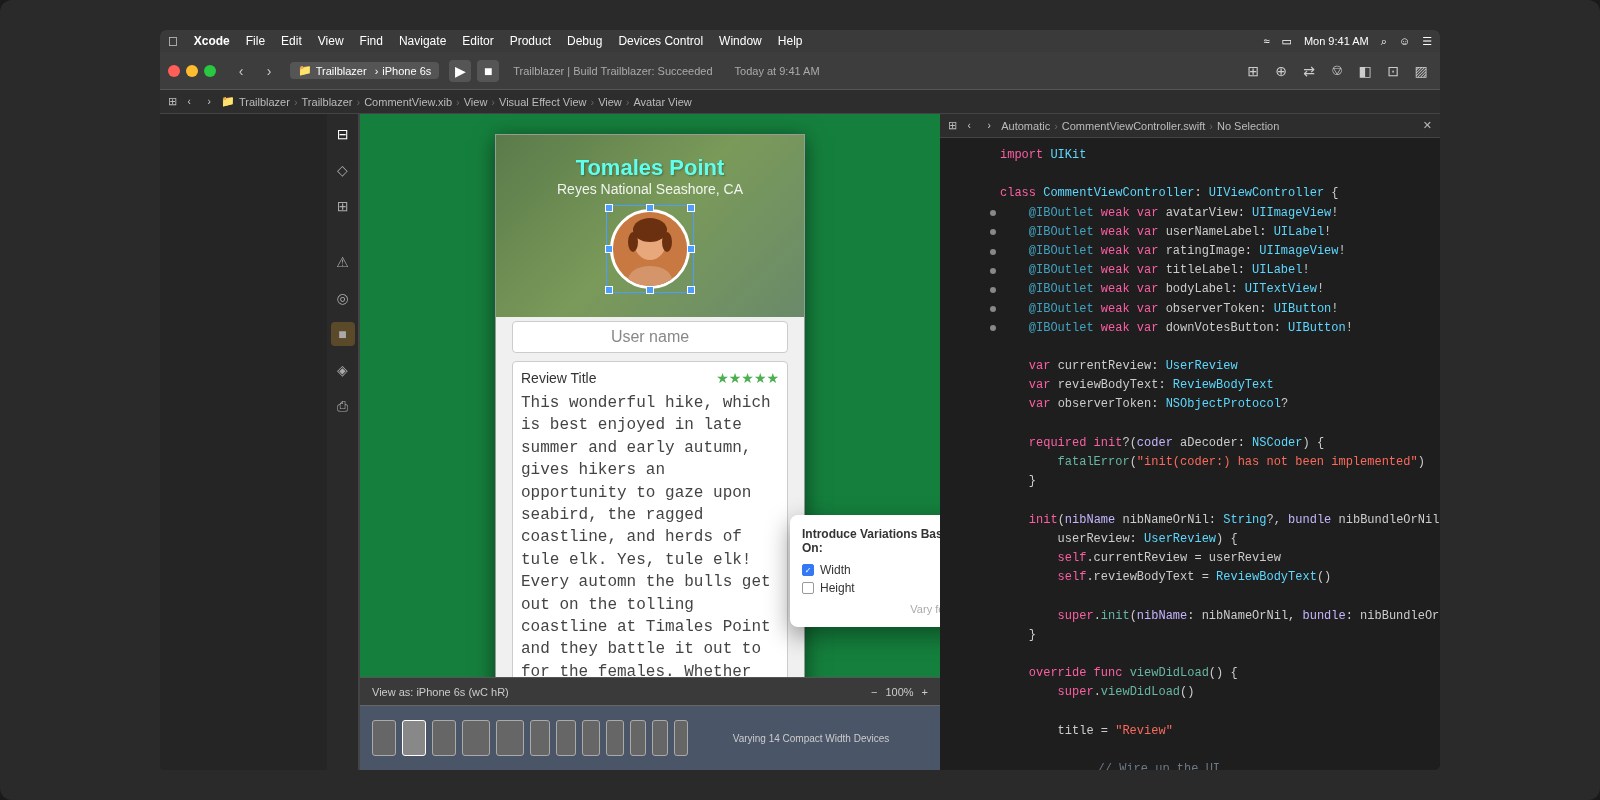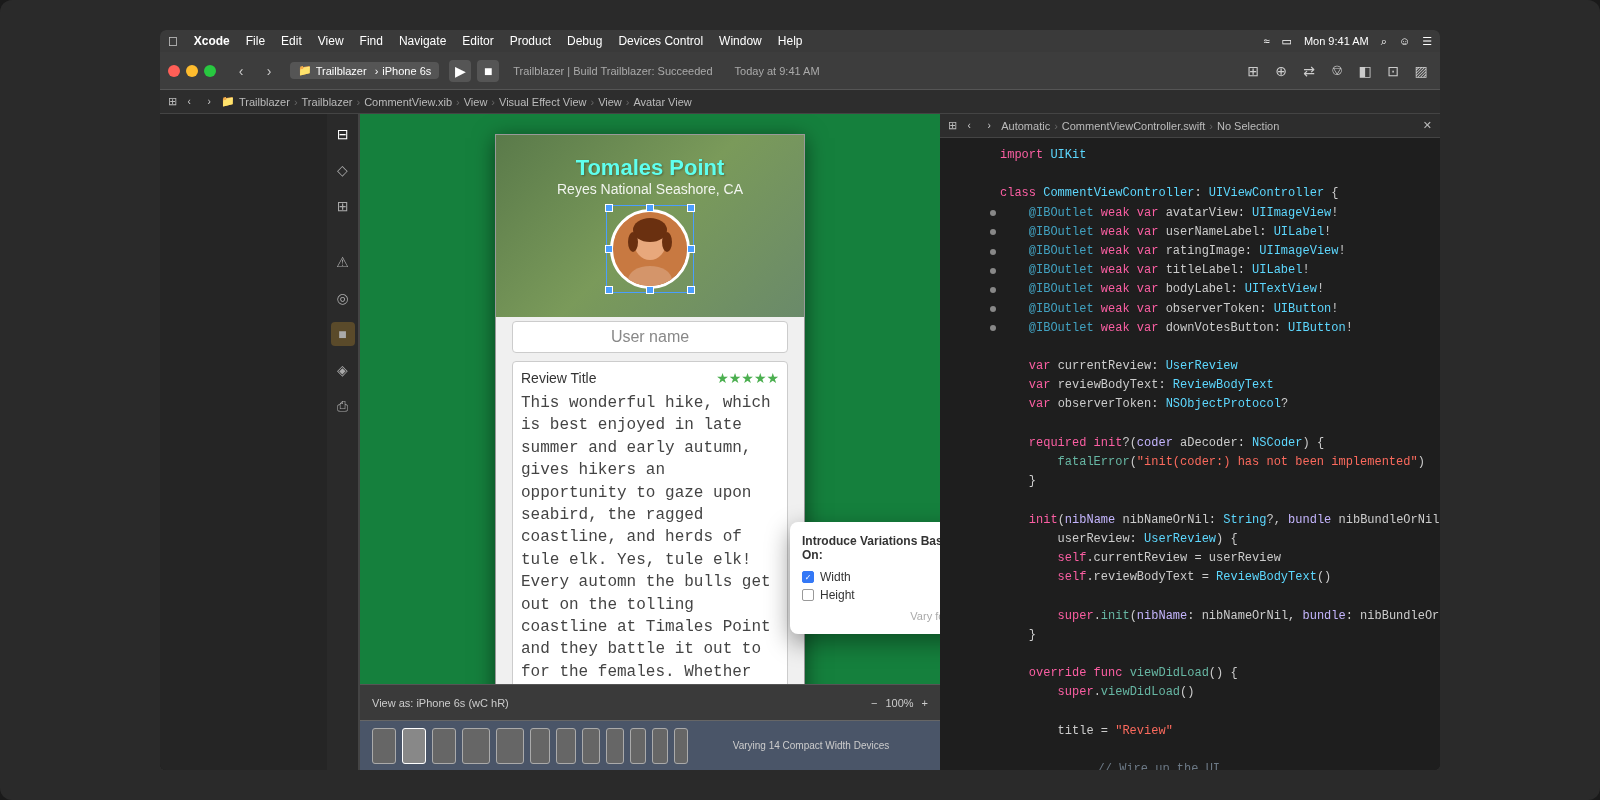--- a/index.html
+++ b/index.html
@@ -299,21 +299,21 @@
       border-radius: 6px;
       background: #fff;
       color: #5a9a5a;
       font-size: 14px;
       text-align: center;
       cursor: pointer;
     }
 
     
     .ib-bottom {
-      height: 36px;
+      height: 28px;
       background: #3a3a3a;
       border-top: 1px solid #555;
       display: flex;
       align-items: center;
       padding: 0 12px;
       gap: 8px;
       font-size: 11px;
       color: #ccc;
     }
 
@@ -364,21 +364,21 @@
     .vary-btn {
       margin-top: 8px;
       width: 100%;
       text-align: right;
       font-size: 11px;
       color: #aaa;
     }
 
     
     .device-bar {
-      height: 50px;
+      height: 65px;
       background: #4a5568;
       border-top: 1px solid #666;
       display: flex;
       align-items: center;
       padding: 2px 12px;
       gap: 6px;
       overflow: hidden;
     }
     .device-icon {
       width: 24px;

